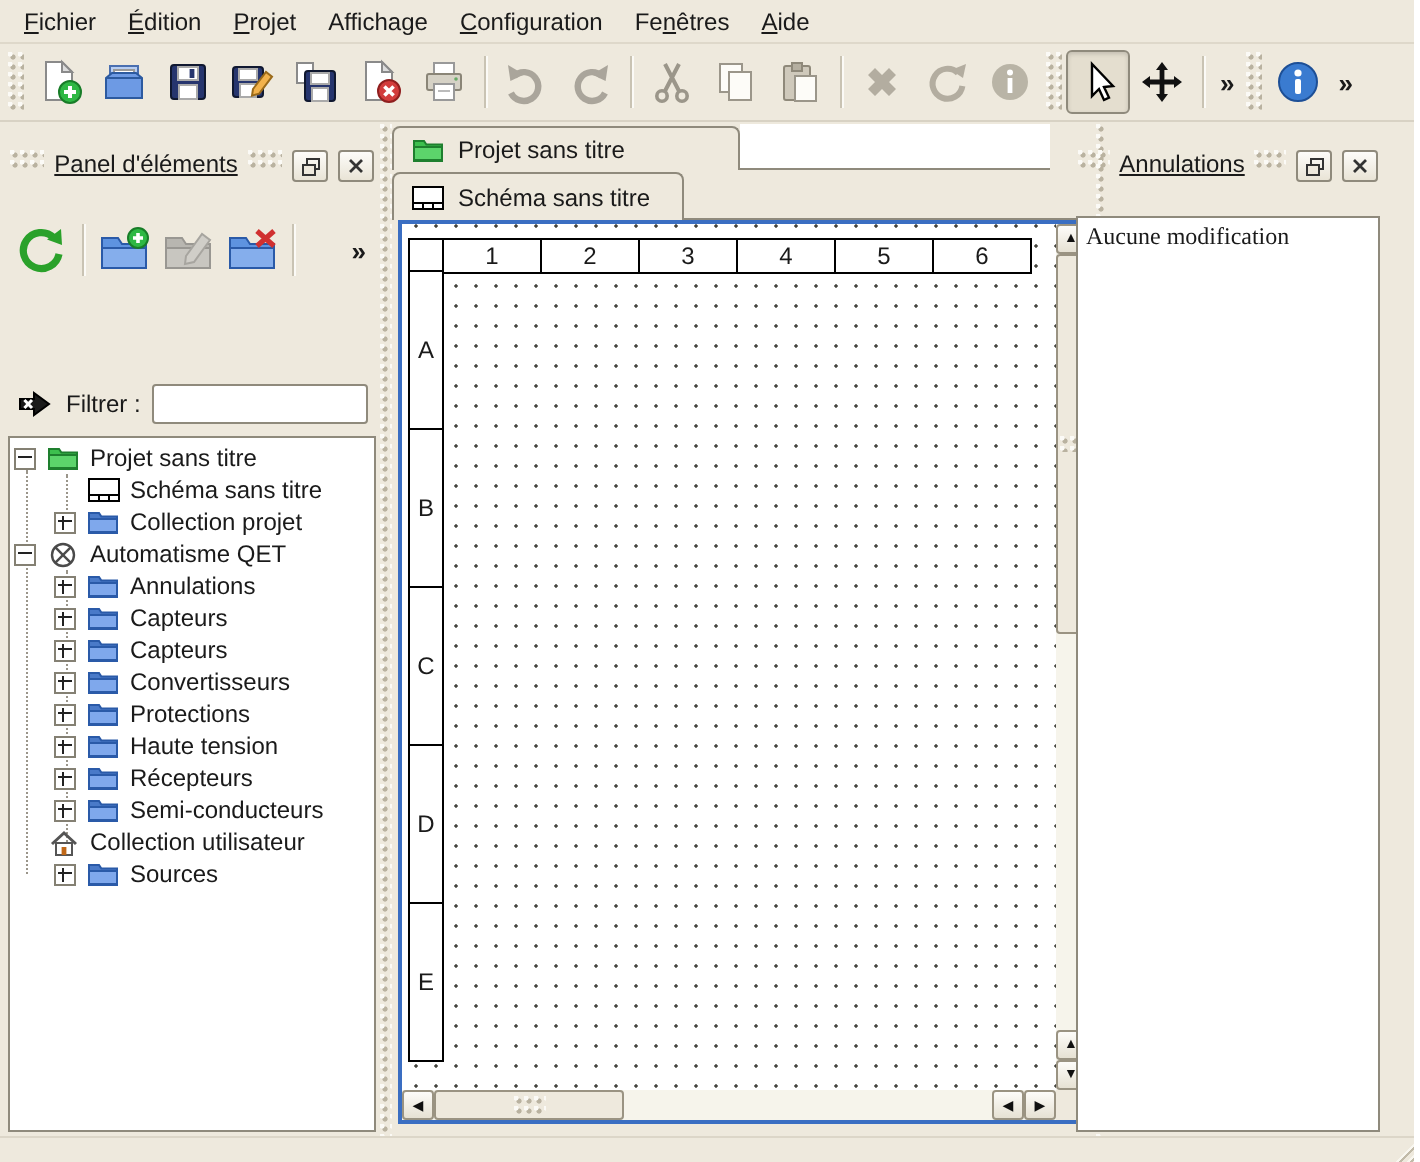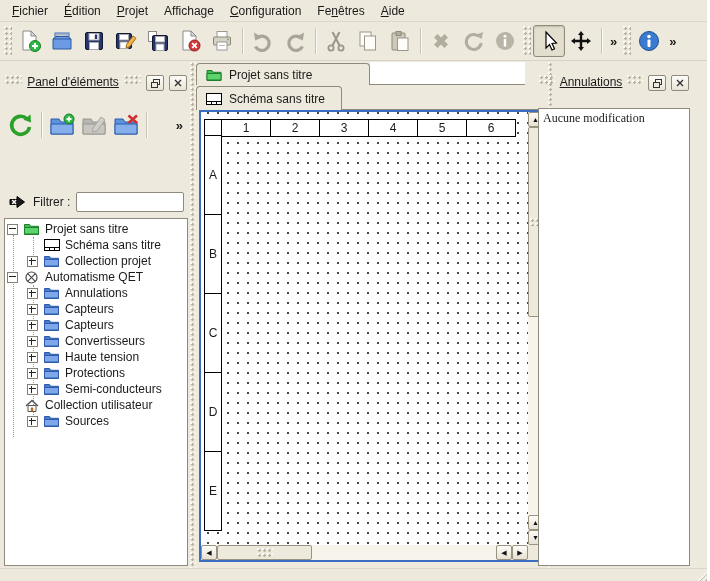--- a/index.html
+++ b/index.html
@@ -461,31 +461,41 @@
             <span class="tlabel">Convertisseurs</span>
           </div>
           <div class="trow d1">
             <span class="exp plus"></span>
             <span class="ticon">
                 <svg width="15" height="12" viewBox="0 0 15 12">
                   <path d="M0.5 1.5 h5 l1.2 1.8 h7.8 v8.2 h-14 z" fill="#4a7ac8" stroke="#2a5aa8"></path>
                   <path d="M0.5 4.5 h14 v6.5 h-14 z" fill="#7fa8ec" stroke="#2a5aa8"></path>
                 </svg>
               </span>
+            <span class="tlabel">Protections</span>
+          </div>
+          <div class="trow d1">
+            <span class="exp plus"></span>
+            <span class="ticon">
+                <svg width="15" height="12" viewBox="0 0 15 12">
+                  <path d="M0.5 1.5 h5 l1.2 1.8 h7.8 v8.2 h-14 z" fill="#4a7ac8" stroke="#2a5aa8"></path>
+                  <path d="M0.5 4.5 h14 v6.5 h-14 z" fill="#7fa8ec" stroke="#2a5aa8"></path>
+                </svg>
+              </span>
             <span class="tlabel">Haute tension</span>
           </div>
           <div class="trow d1">
             <span class="exp plus"></span>
             <span class="ticon">
                 <svg width="15" height="12" viewBox="0 0 15 12">
                   <path d="M0.5 1.5 h5 l1.2 1.8 h7.8 v8.2 h-14 z" fill="#4a7ac8" stroke="#2a5aa8"></path>
                   <path d="M0.5 4.5 h14 v6.5 h-14 z" fill="#7fa8ec" stroke="#2a5aa8"></path>
                 </svg>
               </span>
-            <span class="tlabel">Protections</span>
+            <span class="tlabel">Récepteurs</span>
           </div>
           <div class="trow d1">
             <span class="exp plus"></span>
             <span class="ticon">
                 <svg width="15" height="12" viewBox="0 0 15 12">
                   <path d="M0.5 1.5 h5 l1.2 1.8 h7.8 v8.2 h-14 z" fill="#4a7ac8" stroke="#2a5aa8"></path>
                   <path d="M0.5 4.5 h14 v6.5 h-14 z" fill="#7fa8ec" stroke="#2a5aa8"></path>
                 </svg>
               </span>
             <span class="tlabel">Semi-conducteurs</span>

